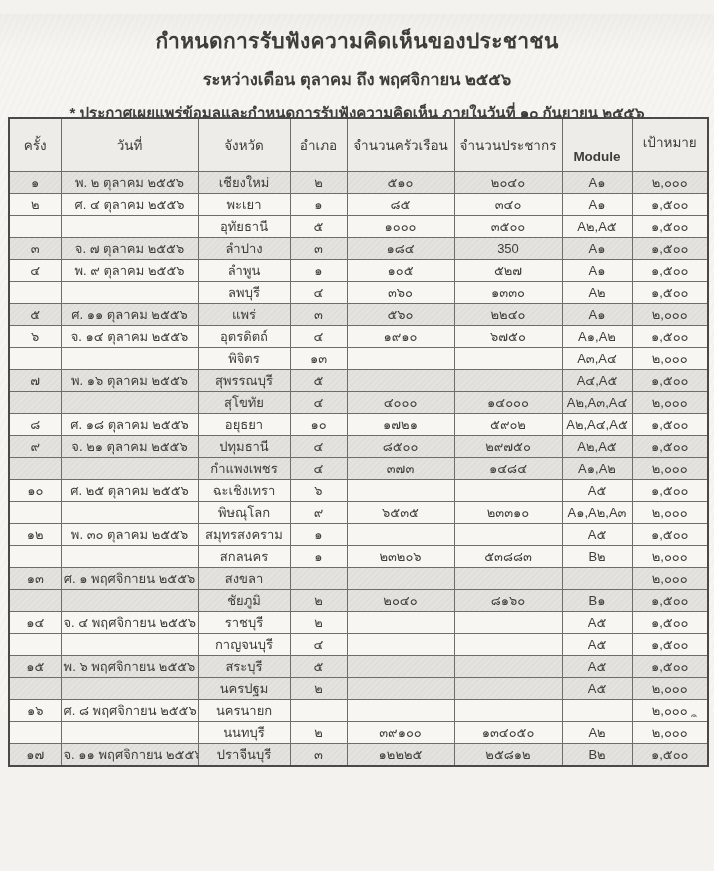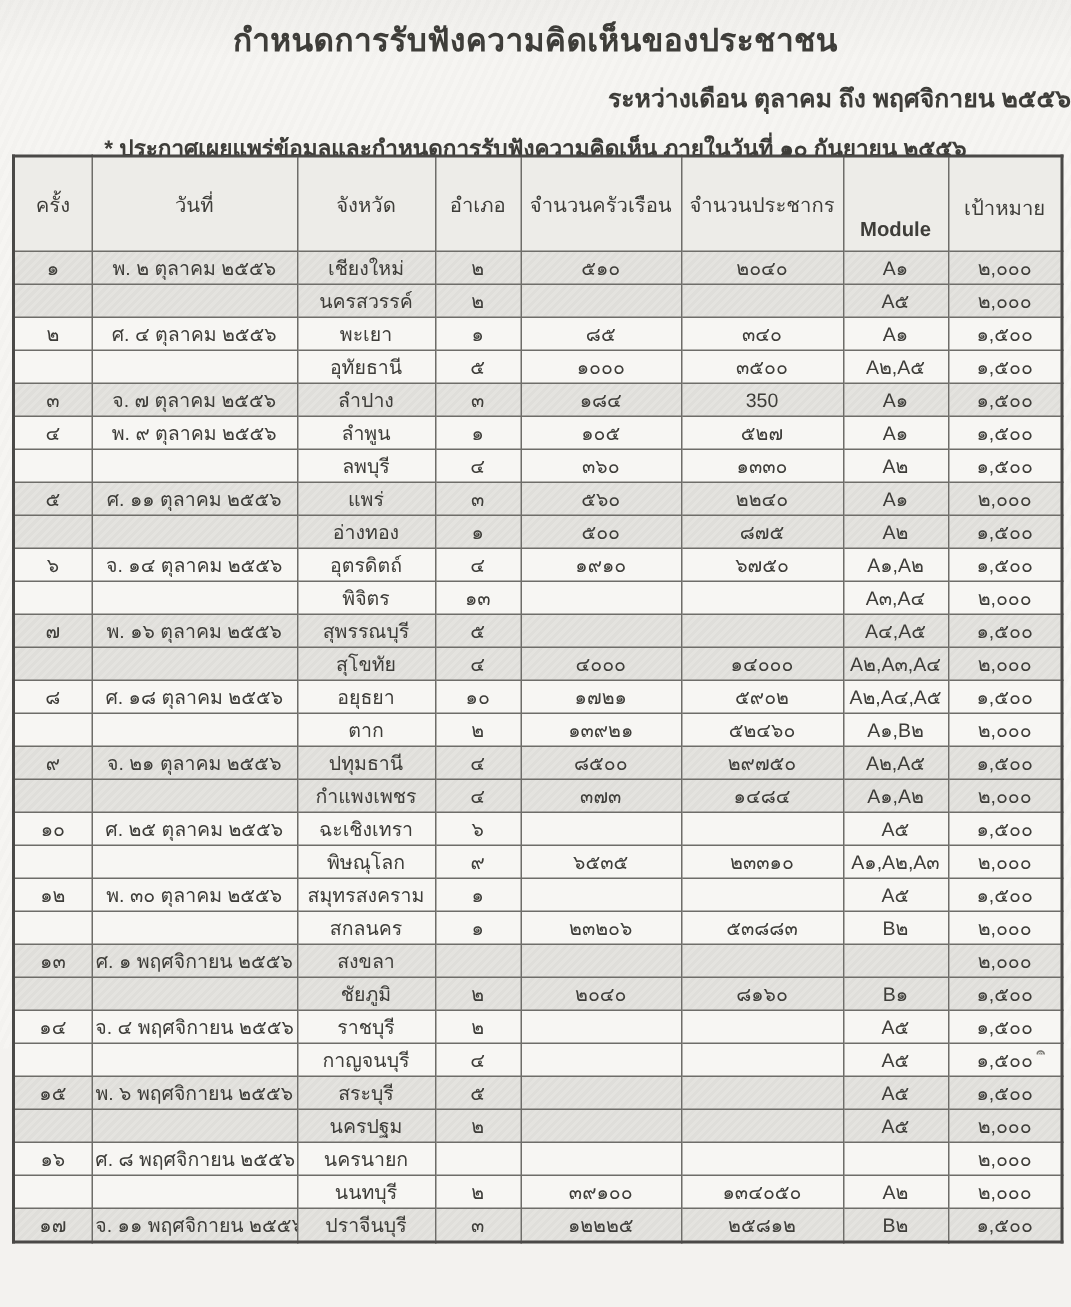--- a/index.html
+++ b/index.html
@@ -16,38 +16,39 @@
     width:714px;height:871px;
     background:var(--page);
     font-family:"Liberation Sans","DejaVu Sans",sans-serif;
     color:var(--text);
     overflow:hidden;
   }
   .doc{position:relative;width:714px;height:699px;
     background:
       repeating-linear-gradient(115deg, rgba(0,0,0,0.012) 0 3px, rgba(255,255,255,0.02) 3px 6px),
       linear-gradient(#efeeeb, #f6f5f2 40px);
+    margin-top: 14px;
   }
   .titleblock{position:absolute;top:10px;left:0;width:714px;text-align:center;}
   .title{font-size:21px;font-weight:bold;letter-spacing:0.3px;}
-  .subtitle{font-size:16.5px;font-weight:bold;margin-top:9px;text-align:right;}
+  .subtitle{font-size:16.5px;font-weight:bold;margin-top:9px;}
   .note{font-size:15px;font-weight:bold;margin-top:9px;}
   table.sched{
     position:absolute;left:8px;top:103px;
     width:699px;border-collapse:collapse;table-layout:fixed;
     font-size:13px;
   }
   table.sched, table.sched th, table.sched td{border:1px solid var(--border-mid);}
   table.sched{border:2px solid var(--border-dark);}
   thead th{
     height:40px;font-weight:normal;font-size:13.5px;
     background:#edece8;border-bottom:1.5px solid var(--border-dark);
     vertical-align:middle;padding:0;
   }
-  thead th.th-target{vertical-align:top;padding-top:22px;}
+  thead th.th-target{vertical-align:top;padding-top:12px;}
   thead th.th-module{vertical-align:bottom;padding-bottom:7px;font-weight:bold;}
   tbody td{
     height:20px;padding:0 2px;text-align:center;vertical-align:middle;
     white-space:nowrap;overflow:hidden;
   }
   tbody tr{background:var(--white-row);}
   tbody tr.shade{
     background:
       repeating-linear-gradient(135deg, rgba(0,0,0,0.025) 0 2px, rgba(255,255,255,0.0) 2px 4px),
       var(--shade);
@@ -100,30 +101,20 @@
         <tr class="shade group-start">
           <td>๑</td>
           <td>พ. ๒ ตุลาคม ๒๕๕๖</td>
           <td>เชียงใหม่</td>
           <td>๒</td>
           <td>๕๑๐</td>
           <td>๒๐๔๐</td>
           <td>A๑</td>
           <td>๒,๐๐๐</td>
         </tr>
-        <tr class="shade">
-          <td></td>
-          <td></td>
-          <td>นครสวรรค์</td>
-          <td>๒</td>
-          <td></td>
-          <td></td>
-          <td>A๕</td>
-          <td>๒,๐๐๐</td>
-        </tr>
         <tr class="group-start">
           <td>๒</td>
           <td>ศ. ๔ ตุลาคม ๒๕๕๖</td>
           <td>พะเยา</td>
           <td>๑</td>
           <td>๘๕</td>
           <td>๓๔๐</td>
           <td>A๑</td>
           <td>๑,๕๐๐</td>
         </tr>
@@ -169,30 +160,20 @@
         </tr>
         <tr class="shade group-start">
           <td>๕</td>
           <td>ศ. ๑๑ ตุลาคม ๒๕๕๖</td>
           <td>แพร่</td>
           <td>๓</td>
           <td>๕๖๐</td>
           <td>๒๒๔๐</td>
           <td>A๑</td>
           <td>๒,๐๐๐</td>
-        </tr>
-        <tr class="shade">
-          <td></td>
-          <td></td>
-          <td>อ่างทอง</td>
-          <td>๑</td>
-          <td>๕๐๐</td>
-          <td>๘๗๕</td>
-          <td>A๒</td>
-          <td>๑,๕๐๐</td>
         </tr>
         <tr class="group-start">
           <td>๖</td>
           <td>จ. ๑๔ ตุลาคม ๒๕๕๖</td>
           <td>อุตรดิตถ์</td>
           <td>๔</td>
           <td>๑๙๑๐</td>
           <td>๖๗๕๐</td>
           <td>A๑,A๒</td>
           <td>๑,๕๐๐</td>
@@ -230,30 +211,20 @@
         <tr class="group-start">
           <td>๘</td>
           <td>ศ. ๑๘ ตุลาคม ๒๕๕๖</td>
           <td>อยุธยา</td>
           <td>๑๐</td>
           <td>๑๗๒๑</td>
           <td>๕๙๐๒</td>
           <td>A๒,A๔,A๕</td>
           <td>๑,๕๐๐</td>
         </tr>
-        <tr>
-          <td></td>
-          <td></td>
-          <td>ตาก</td>
-          <td>๒</td>
-          <td>๑๓๙๒๑</td>
-          <td>๕๒๔๖๐</td>
-          <td>A๑,B๒</td>
-          <td>๒,๐๐๐</td>
-        </tr>
         <tr class="shade group-start">
           <td>๙</td>
           <td>จ. ๒๑ ตุลาคม ๒๕๕๖</td>
           <td>ปทุมธานี</td>
           <td>๔</td>
           <td>๘๕๐๐</td>
           <td>๒๙๗๕๐</td>
           <td>A๒,A๕</td>
           <td>๑,๕๐๐</td>
         </tr>

